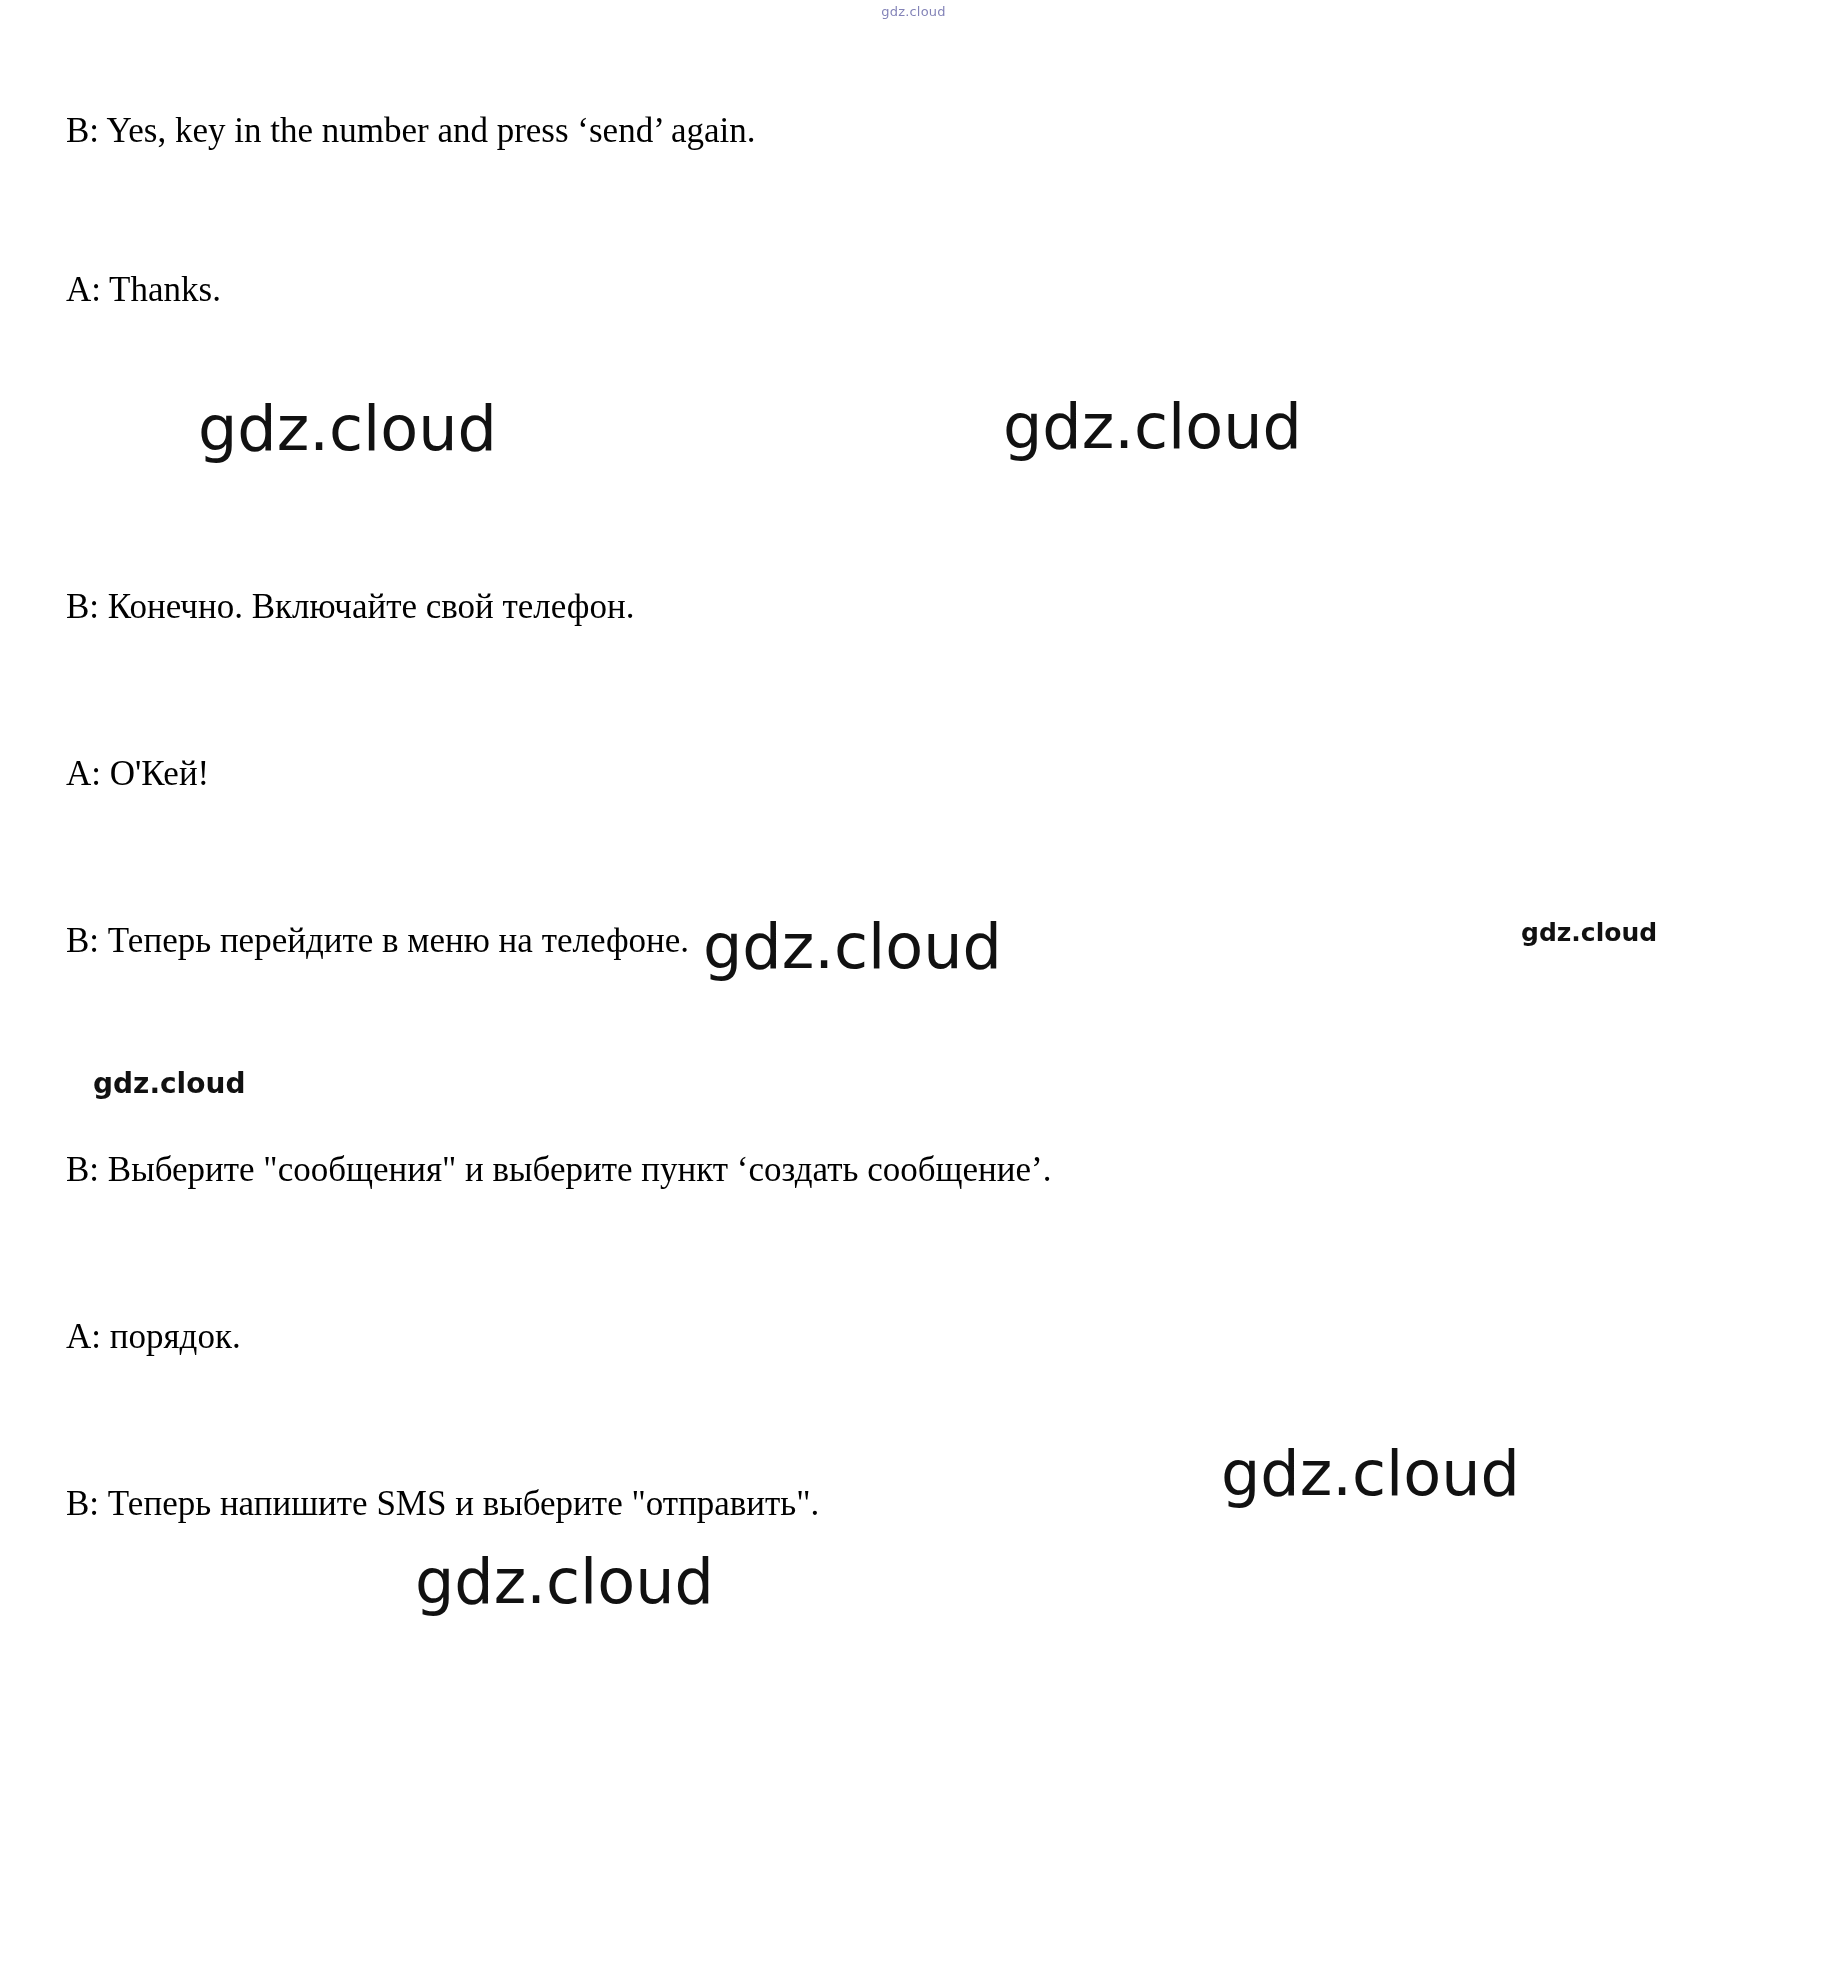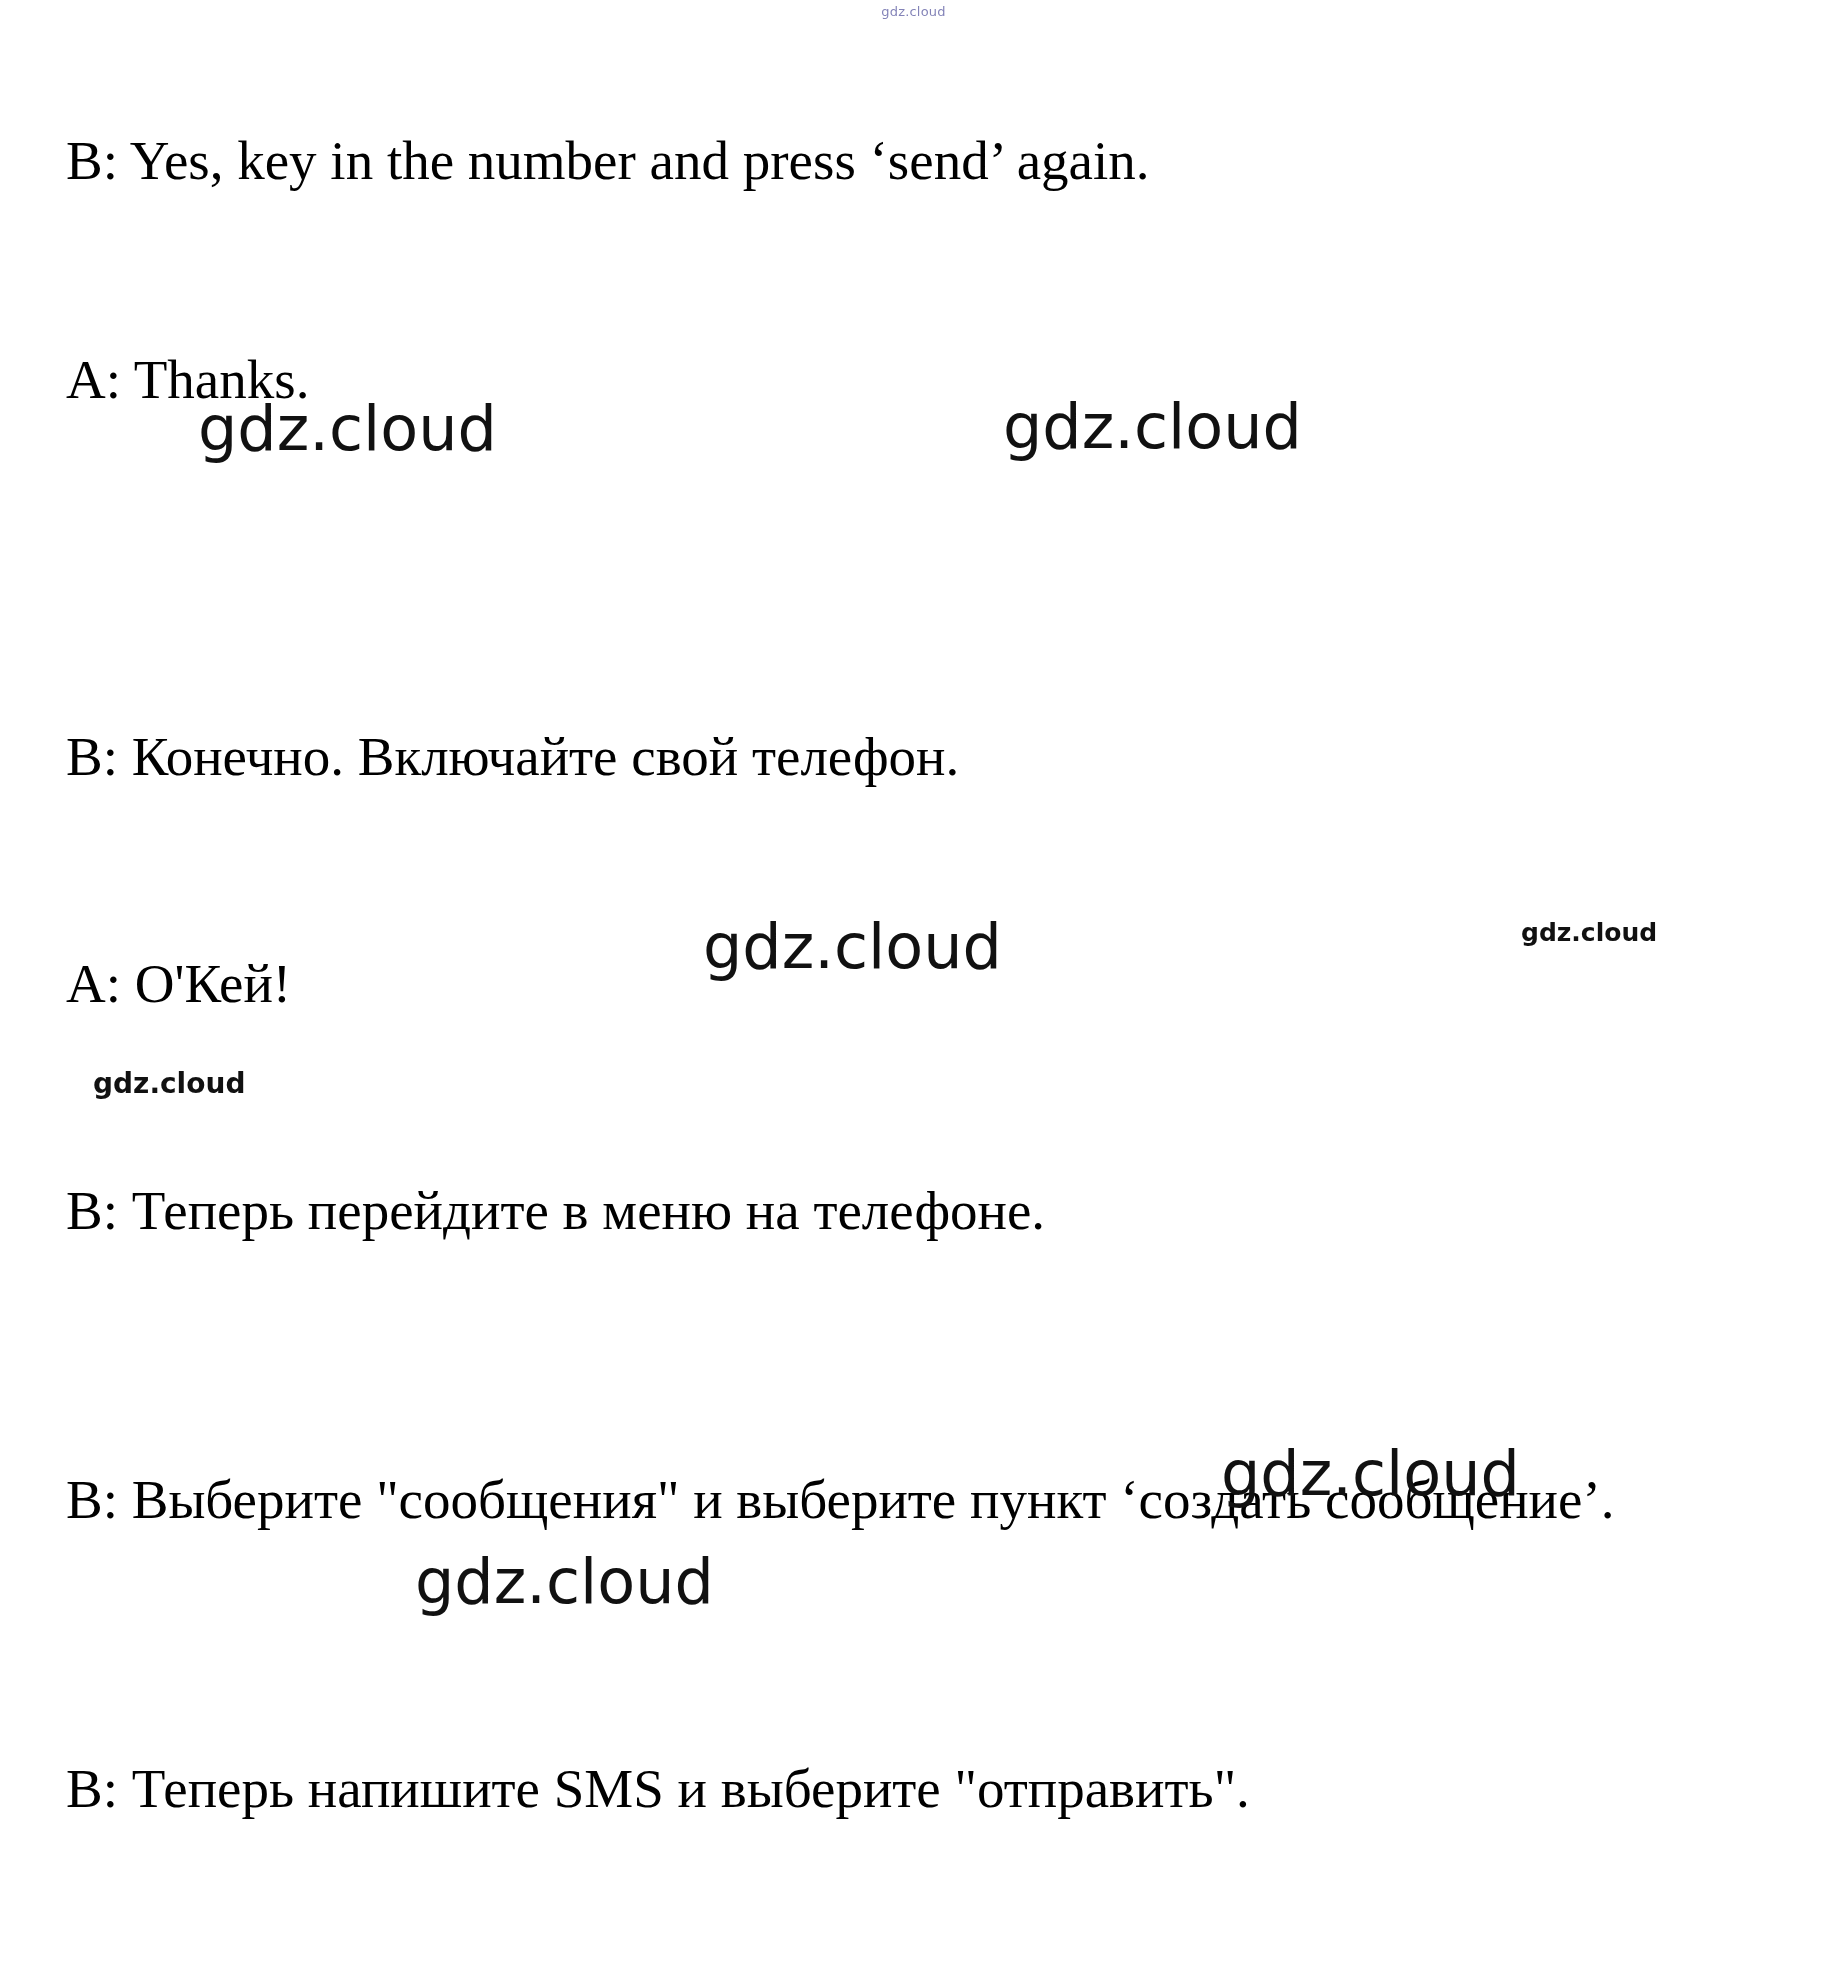--- a/index.html
+++ b/index.html
@@ -38,21 +38,21 @@
 
   
   .content {
     position: absolute;
     top: 78px;
     left: 66px;
     width: 1700px;
   }
   .line {
     font-family: "Liberation Serif", serif;
-    font-size: 55px;
+    font-size: 35px;
     line-height: 1.0;
     color: #000000;
     white-space: pre-wrap;
   }
   .gap-sm { height: 54px; }
   .gap-md { height: 62px; }
   .gap-lg { height: 150px; }
 
   
   .wm {
@@ -95,20 +95,21 @@
   <div class="gap-md"></div>
 
   <p class="line">B: Теперь перейдите в меню на телефоне.</p>
   <div class="gap-md"></div>
 
   <div class="gap-md"></div>
 
   <p class="line">B: Выберите "сообщения" и выберите пункт ‘создать сообщение’.</p>
   <div class="gap-md"></div>
 
+  <p class="line">A: порядок.</p>
   <div class="gap-md"></div>
 
   <p class="line">B: Теперь напишите SMS и выберите "отправить".</p>
 
 </div>
 
 <div class="wm wm-1">gdz.cloud</div>
 <div class="wm wm-2">gdz.cloud</div>
 <div class="wm wm-3">gdz.cloud</div>
 <div class="wm wm-4">gdz.cloud</div>

